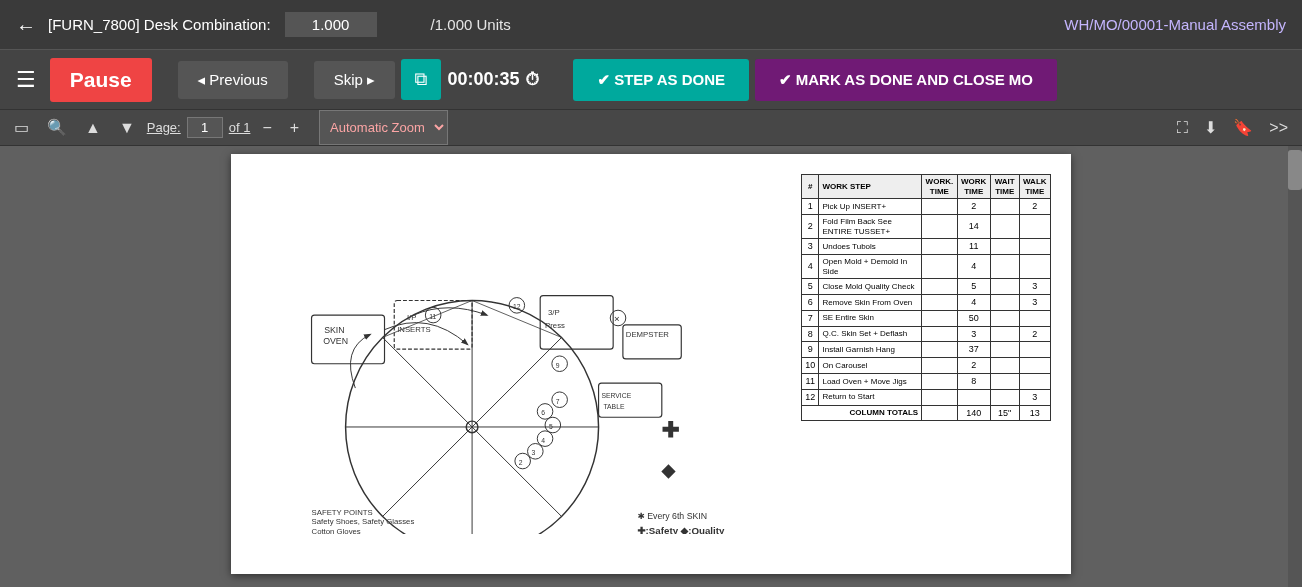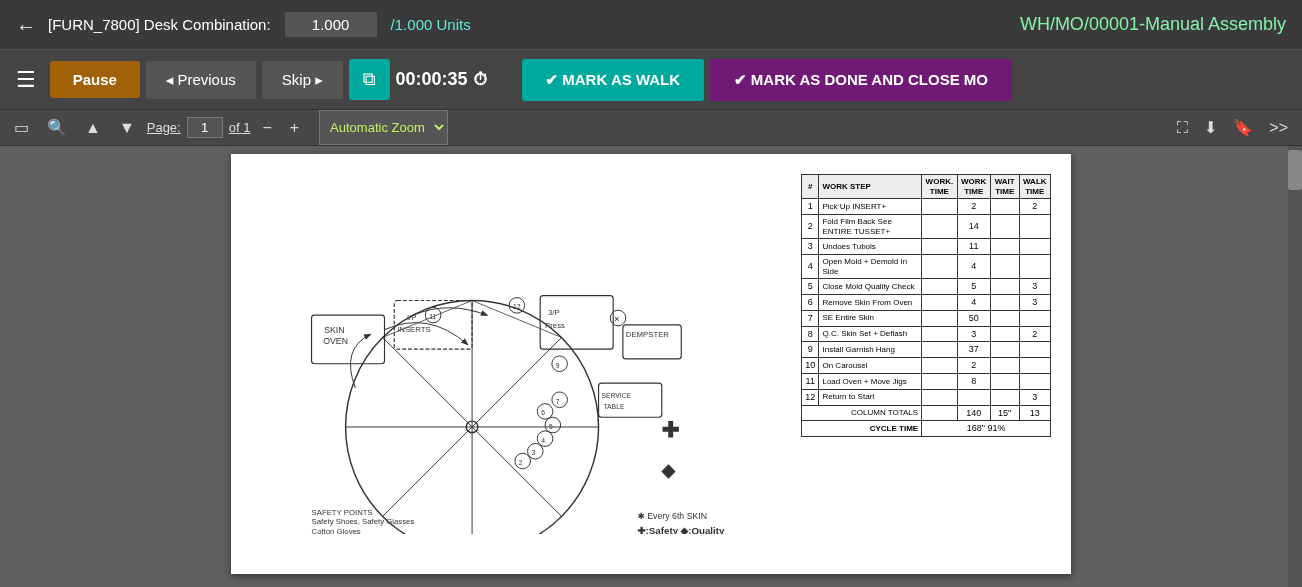--- a/index.html
+++ b/index.html
@@ -35,26 +35,27 @@
     .qty-input {
       background: #555;
       border: none;
       color: #fff;
       font-size: 15px;
       width: 92px;
       padding: 4px 8px;
       text-align: center;
     }
     .qty-units {
-      color: #5eead4;
-      font-size: 15px;
+      color: #e5e5e5;
+      font-size: 15px;
+      margin-left: 40px;
     }
     .mo-ref {
-      color: #86efac;
-      font-size: 18px;
+      color: #c4b5fd;
+      font-size: 15px;
       margin-left: auto;
     }
 
     
     .action-bar {
       background: #444;
       height: 60px;
       display: flex;
       align-items: center;
       padding: 0 8px;
@@ -63,38 +64,39 @@
     }
     .menu-btn {
       background: none;
       border: none;
       color: #fff;
       font-size: 22px;
       cursor: pointer;
       padding: 0 8px;
     }
     .pause-btn {
-      background: #a16207;
+      background: #ef4444;
       color: #fff;
       border: none;
       padding: 10px 20px;
-      font-size: 15px;
+      font-size: 21px;
       font-weight: bold;
       cursor: pointer;
       border-radius: 3px;
       min-width: 90px;
     }
     .nav-btn {
       background: #555;
       color: #fff;
       border: none;
       padding: 10px 20px;
       font-size: 15px;
       cursor: pointer;
       border-radius: 3px;
+      margin-left: 20px;
     }
     .copy-btn {
       background: #00a99d;
       color: #fff;
       border: none;
       padding: 10px 14px;
       font-size: 18px;
       cursor: pointer;
       border-radius: 3px;
     }
@@ -168,21 +170,21 @@
       padding: 2px 4px;
     }
     .pdf-page-label {
       color: #ddd;
       font-size: 13px;
       text-decoration: underline;
     }
     .pdf-zoom-select {
       background: #555;
       border: 1px solid #777;
-      color: #bef264;
+      color: #fca5a5;
       font-size: 13px;
       padding: 8px 6px;
       cursor: pointer;
       margin-left: 8px;
     }
     .pdf-spacer { flex: 1; }
     .pdf-right-tools {
       display: flex;
       gap: 4px;
     }
@@ -281,21 +283,21 @@
 <div class="action-bar">
   <button class="menu-btn">☰</button>
   <button class="pause-btn">Pause</button>
   <button class="nav-btn">◂ Previous</button>
   <button class="nav-btn">Skip ▸</button>
   <button class="copy-btn">⧉</button>
   <div class="timer-section">
     <span>00:00:35</span>
     <span class="timer-icon">⏱</span>
   </div>
-  <button class="mark-done-btn">✔ MARK AS WALK</button>
+  <button class="mark-done-btn">✔ STEP AS DONE</button>
   <button class="mark-done-close-btn">✔ MARK AS DONE AND CLOSE MO</button>
 </div>
 
 <div class="pdf-toolbar">
   <button class="pdf-tool-btn">▭</button>
   <button class="pdf-tool-btn">🔍</button>
   <button class="pdf-tool-btn">▲</button>
   <button class="pdf-tool-btn">▼</button>
   <span class="pdf-page-label">Page:</span>
   <input class="pdf-page-input" type="text" value="1" style="">
@@ -512,29 +514,25 @@
                 <td>12</td>
                 <td class="step-col">Return to Start</td>
                 <td></td>
                 <td></td>
                 <td></td>
                 <td>3</td>
               </tr>
             </tbody>
           <tfoot>
             <tr>
-              <td colspan="2" style="text-align:right; font-size:8px; font-weight:normal">COLUMN TOTALS</td>
+              <td colspan="2" style="text-align:right; font-size:8px; font-weight:bold">COLUMN TOTALS</td>
               <td></td>
               <td>140</td>
               <td>15"</td>
               <td>13</td>
-            </tr>
-            <tr>
-              <td colspan="2" style="text-align:right; font-size:8px; font-weight:bold">CYCLE TIME</td>
-              <td colspan="4">168" 91%</td>
             </tr>
           </tfoot>
         </table>
       </div>
     </div>
   </div>
 
   <div class="scrollbar-track">
     <div class="scrollbar-thumb"></div>
   </div>

